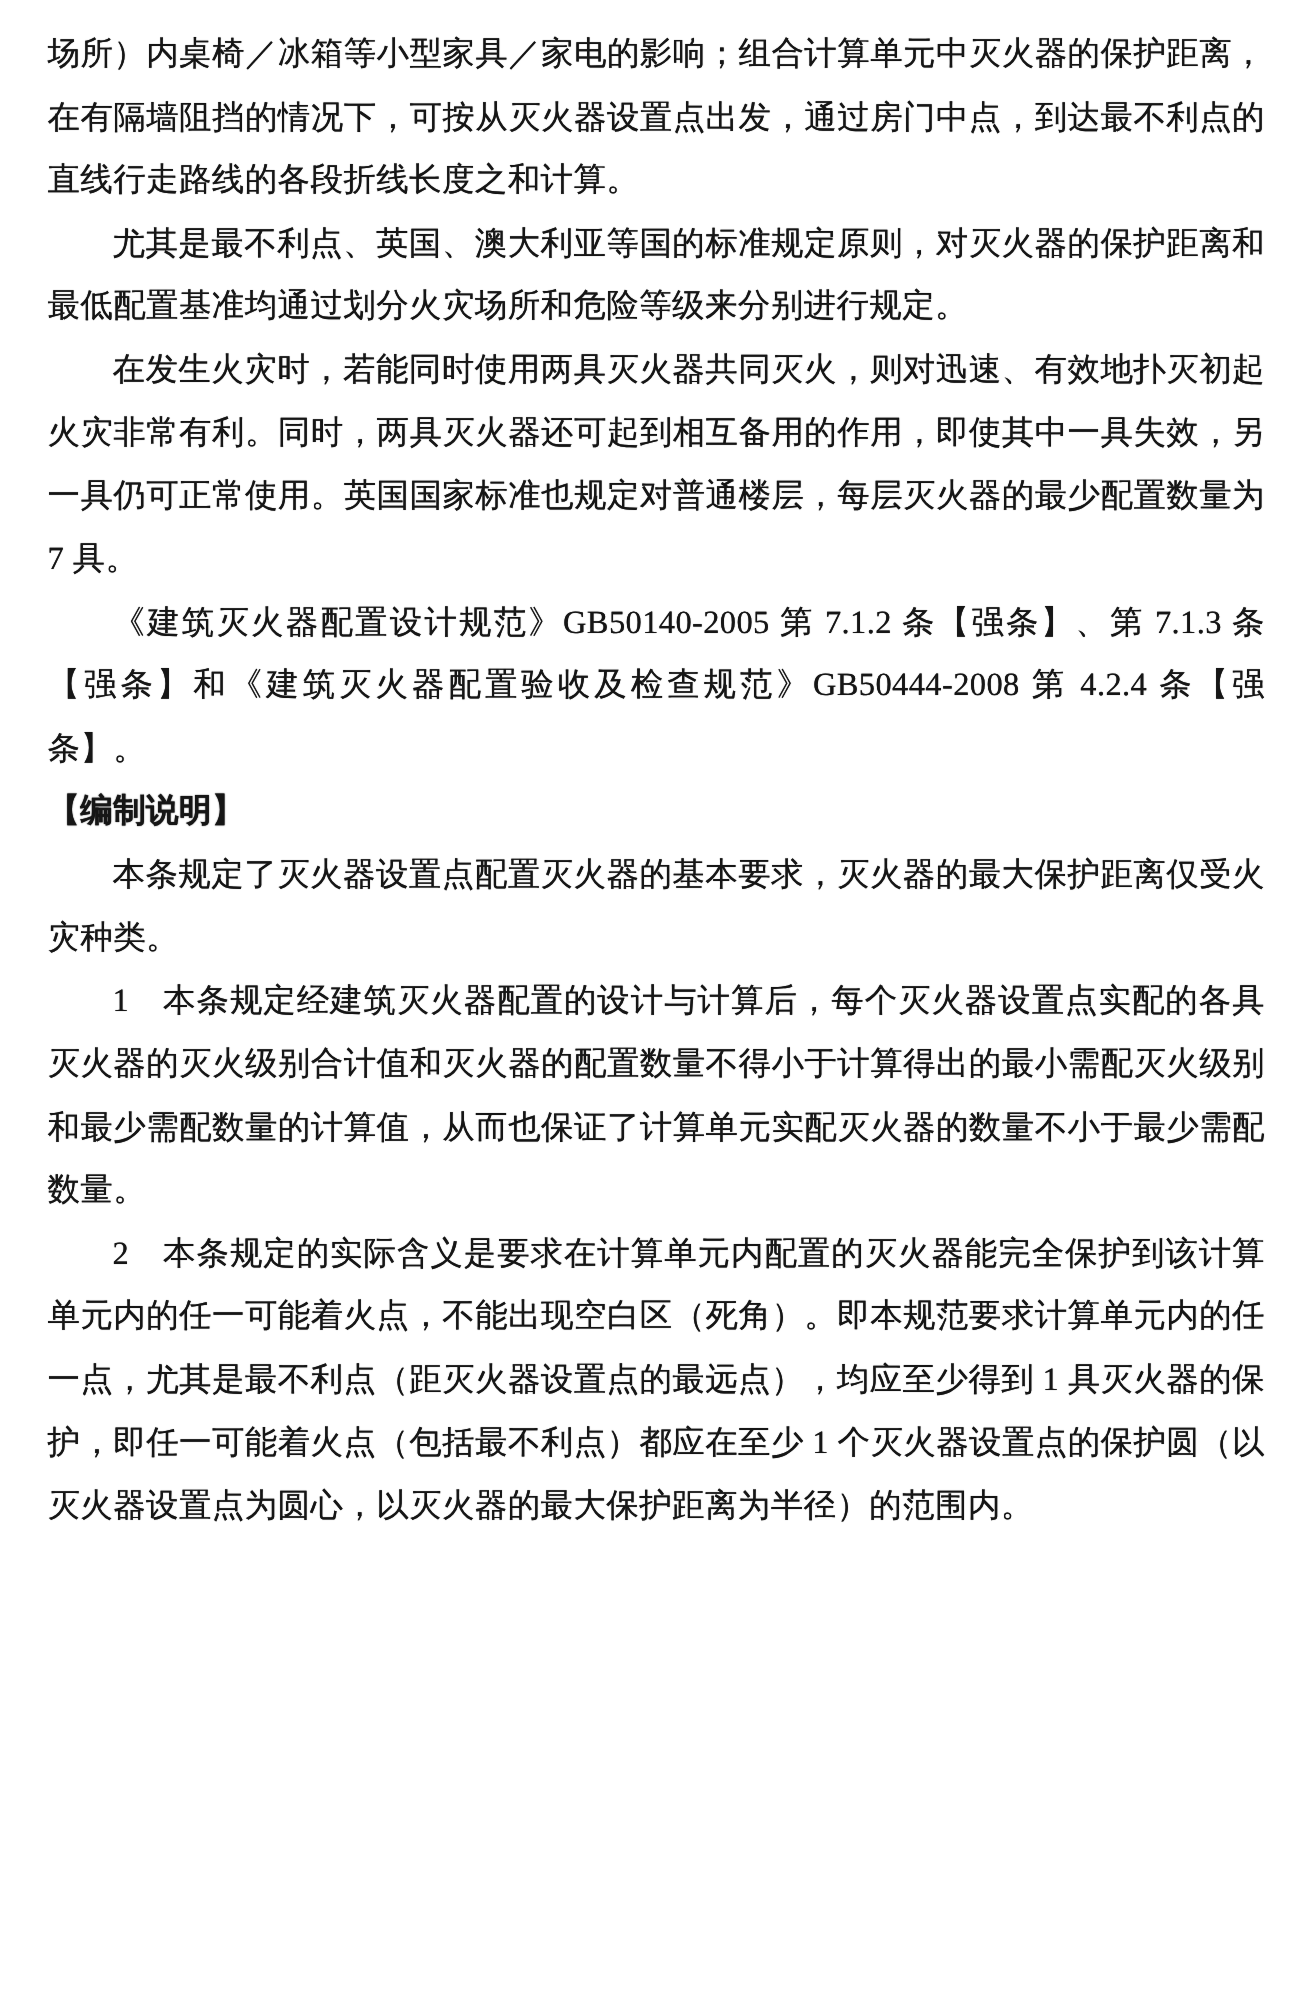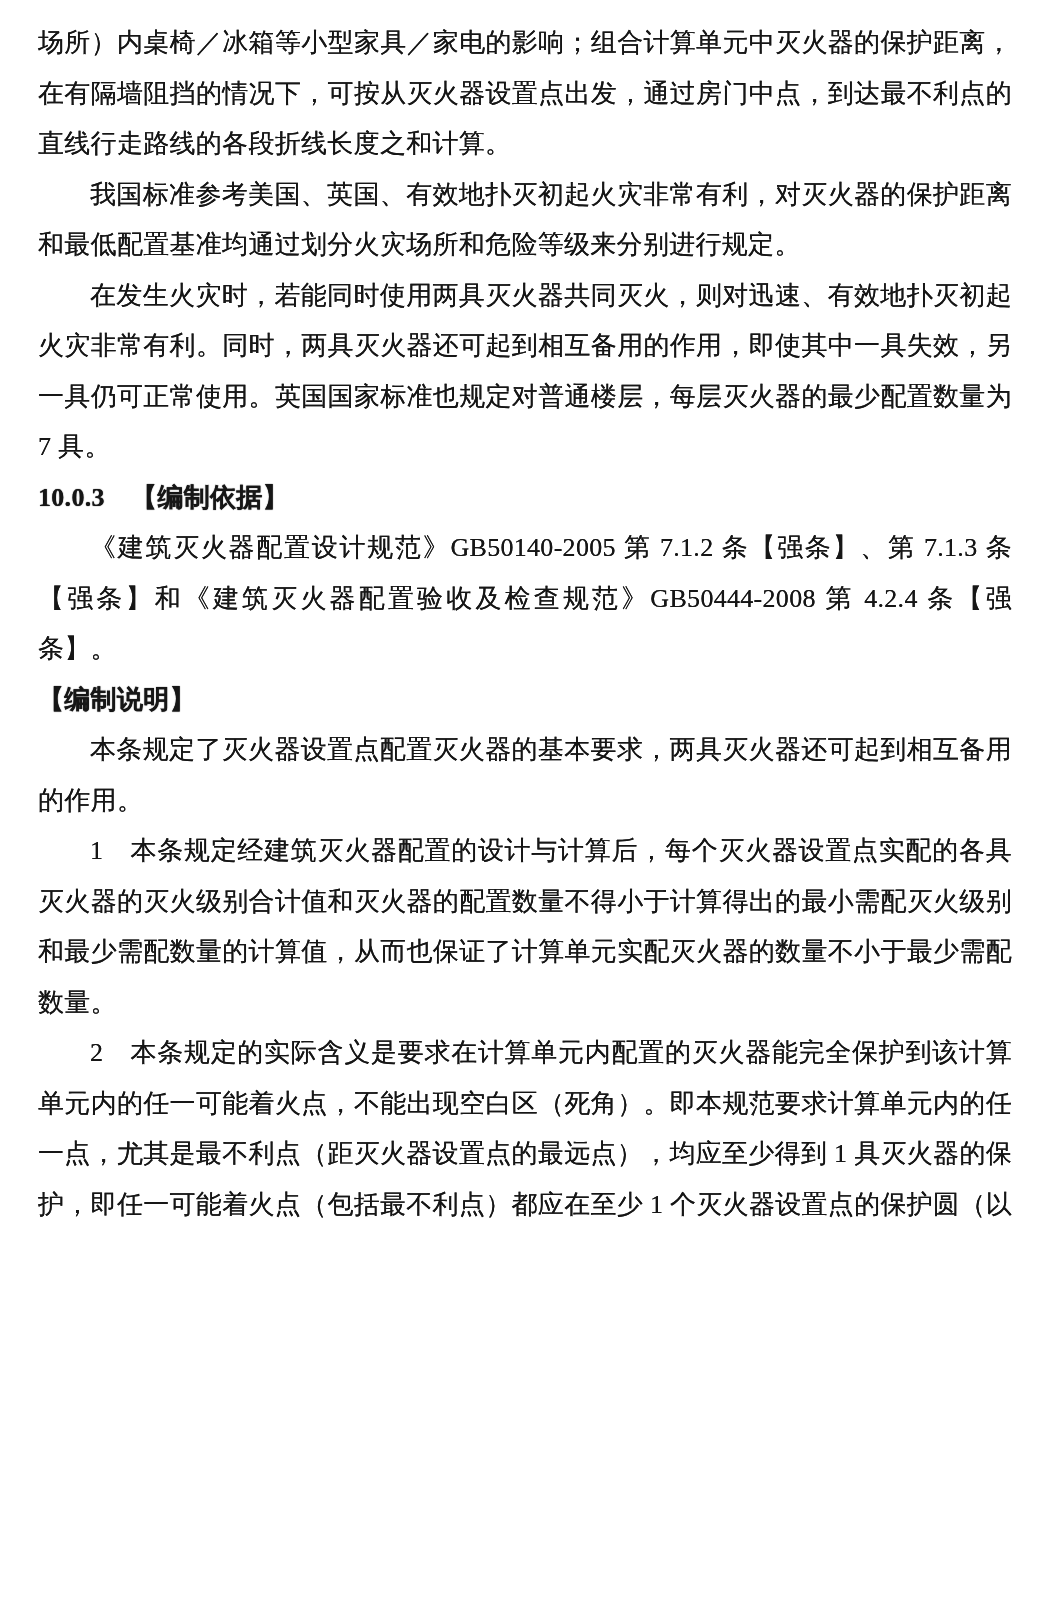--- a/index.html
+++ b/index.html
@@ -69,26 +69,25 @@
   }
 </style>
 </head>
 <body>
 
 <div class="page">
 
   <div class="doc-body">
 
   <p class="para">场所）内桌椅／冰箱等小型家具／家电的影响；组合计算单元中灭火器的保护距离，在有隔墙阻挡的情况下，可按从灭火器设置点出发，通过房门中点，到达最不利点的直线行走路线的各段折线长度之和计算。</p>
-      <p class="para indent">我国标准参考美国、英国、有效地扑灭初起火灾非常有利，对灭火器的保护距离和最低配置基准均通过划分火灾场所和危险等级来分别进行规定。</p>
+      <p class="para indent">尤其是最不利点、英国、澳大利亚等国的标准规定原则，对灭火器的保护距离和最低配置基准均通过划分火灾场所和危险等级来分别进行规定。</p>
       <p class="para indent">在发生火灾时，若能同时使用两具灭火器共同灭火，则对迅速、有效地扑灭初起火灾非常有利。同时，两具灭火器还可起到相互备用的作用，即使其中一具失效，另一具仍可正常使用。英国国家标准也规定对普通楼层，每层灭火器的最少配置数量为 7 具。</p>
-      <p class="para bold">10.0.3　【编制依据】</p>
       <p class="para indent">《建筑灭火器配置设计规范》GB50140-2005 第 7.1.2 条【强条】、第 7.1.3 条【强条】和《建筑灭火器配置验收及检查规范》GB50444-2008 第 4.2.4 条【强条】。</p>
       <p class="para bold">【编制说明】</p>
-      <p class="para indent">本条规定了灭火器设置点配置灭火器的基本要求，两具灭火器还可起到相互备用的作用。</p>
+      <p class="para indent">本条规定了灭火器设置点配置灭火器的基本要求，灭火器的最大保护距离仅受火灾种类。</p>
       <p class="para indent">1　本条规定经建筑灭火器配置的设计与计算后，每个灭火器设置点实配的各具灭火器的灭火级别合计值和灭火器的配置数量不得小于计算得出的最小需配灭火级别和最少需配数量的计算值，从而也保证了计算单元实配灭火器的数量不小于最少需配数量。</p>
       <p class="para indent">2　本条规定的实际含义是要求在计算单元内配置的灭火器能完全保护到该计算单元内的任一可能着火点，不能出现空白区（死角）。即本规范要求计算单元内的任一点，尤其是最不利点（距灭火器设置点的最远点），均应至少得到 1 具灭火器的保护，即任一可能着火点（包括最不利点）都应在至少 1 个灭火器设置点的保护圆（以灭火器设置点为圆心，以灭火器的最大保护距离为半径）的范围内。</p>
     </div>
 
 
   <div class="page-number">80</div>
 
 </div>
 
 </body></html>

